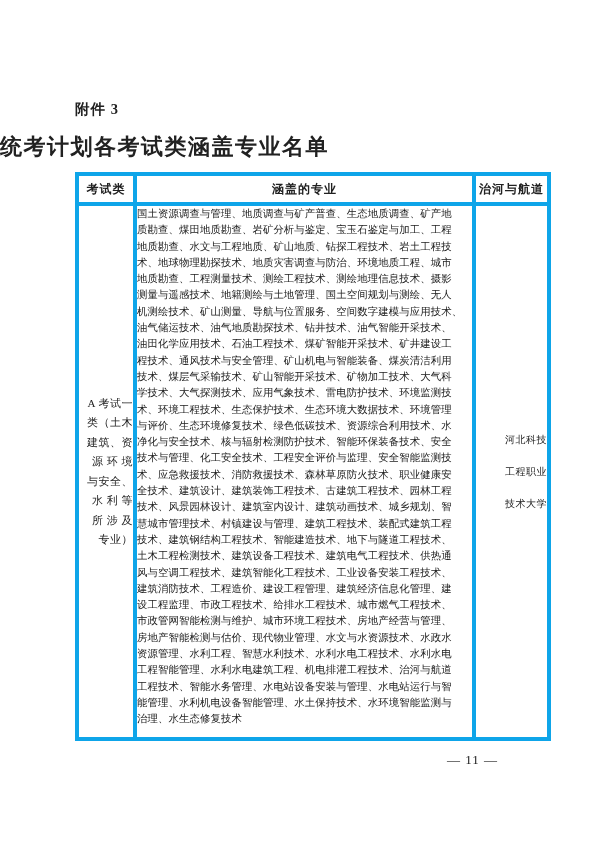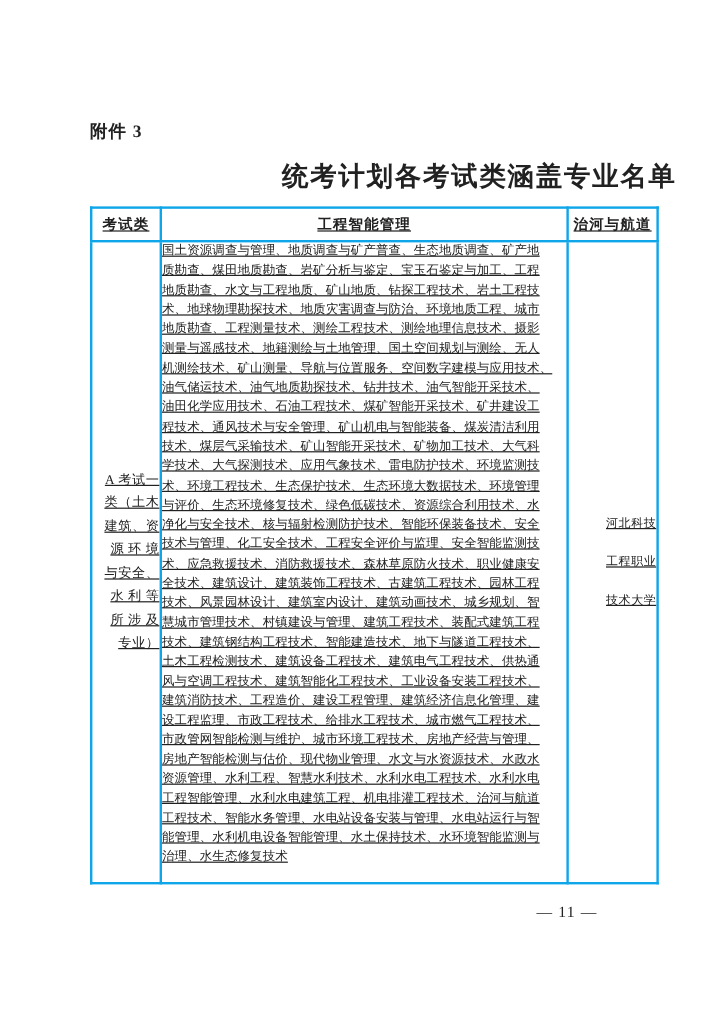--- a/index.html
+++ b/index.html
@@ -18,39 +18,38 @@
     font-size: 14.5px;
     font-weight: 600;
     letter-spacing: 1px;
   }
   .doc-title {
     position: absolute;
     top: 132px;
     left: 0;
     width: 564px;
     margin: 0;
-    text-align: right;
+    text-align: left;
     font-size: 22px;
     font-weight: bold;
     letter-spacing: 1.5px;
     font-family: Liberation Serif, serif;
   }
   table.majors-table {
     position: absolute;
     left: 75px;
     top: 172px;
     width: 472px;
     border-collapse: collapse;
     table-layout: fixed;
   }
   table.majors-table th,
   table.majors-table td {
-    border: 2px solid #0ea5e9;
+    border: 4px solid #0ea5e9;
     padding: 0;
-    text-decoration: underline;
   }
   thead th {
     height: 26px;
     font-size: 12px;
     font-weight: bold;
     letter-spacing: 1px;
     text-align: center;
     vertical-align: middle;
   }
   tbody tr { height: 535px; }
@@ -102,21 +101,21 @@
 
   <table class="majors-table">
     <colgroup>
       <col style="width:58px">
       <col style="width:339px">
       <col style="width:75px">
     </colgroup>
     <thead>
       <tr>
         <th>考试类</th>
-        <th>工程智能管理</th>
+        <th>涵盖的专业</th>
         <th>治河与航道</th>
       </tr>
     </thead>
     <tbody>
       <tr>
         <td class="cell-category">A 考试一
 类（土木
 建筑、资
 源 环 境
 与安全、

